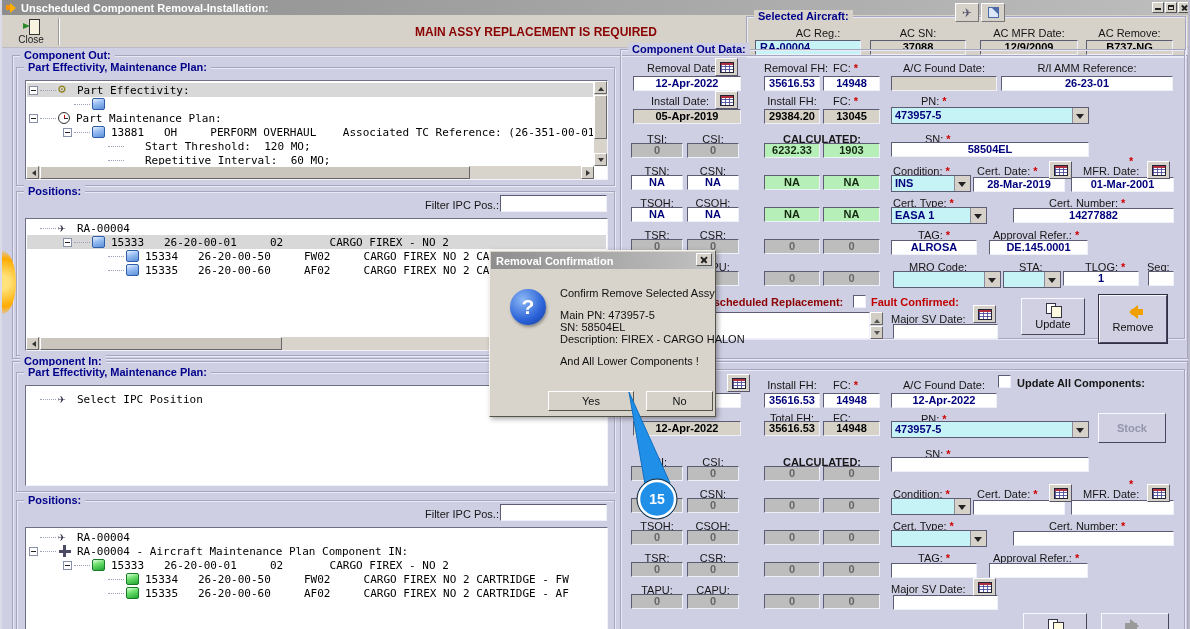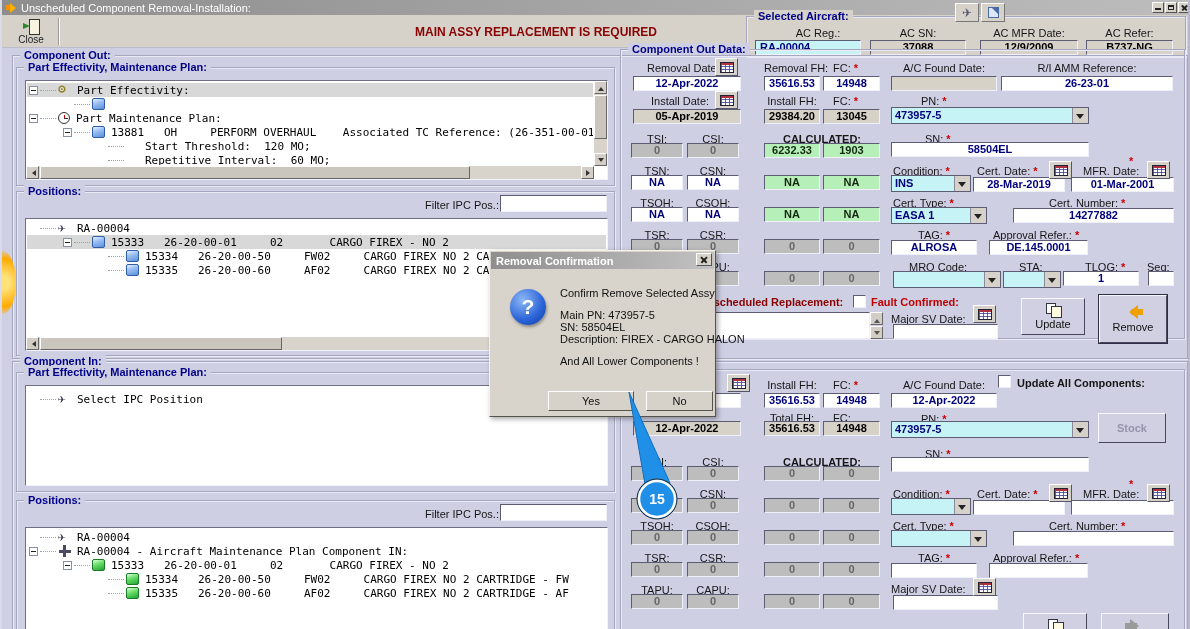--- a/index.html
+++ b/index.html
@@ -5,21 +5,21 @@
   *{margin:0;padding:0;box-sizing:border-box;}
   html,body{width:1190px;height:629px;overflow:hidden;}
   body{font-family:"Liberation Sans",sans-serif;background:#cfcfe4;}
   #screen{position:relative;width:1190px;height:629px;background:#cfcfe4;overflow:hidden;border-left:2px solid #dadae8;border-right:2px solid #b9b9c9;}
 
   
   #titlebar{position:absolute;left:0;top:0;width:1190px;height:15px;background:linear-gradient(to right,#8d8d8d,#bdbdbd);display:flex;align-items:center;}
   #titlebar .appicon{width:10px;height:10px;margin:0 5px 0 4px;position:relative;}
   #titlebar .appicon::before{content:"";position:absolute;left:0;top:2px;width:5px;height:5px;background:#ff9000;}
   #titlebar .appicon::after{content:"";position:absolute;left:4px;top:0;border:5px solid transparent;border-left:6px solid #ffb000;}
-  #titlebar .ttext{color:#fff;font-weight:normal;font-size:11px;white-space:nowrap;}
+  #titlebar .ttext{color:#fff;font-weight:bold;font-size:11px;white-space:nowrap;}
   .winbtn{position:absolute;top:2px;width:12px;height:11px;background:#d6d2ca;border:1px solid;border-color:#fff #555 #555 #fff;}
   .winbtn i{position:absolute;display:block;}
   #btn-min i{left:2px;bottom:2px;width:6px;height:2px;background:#222;}
   #btn-restore i{left:2px;top:2px;width:6px;height:5px;border:1px solid #222;border-top-width:2px;}
   #btn-close-x i{left:2px;top:4px;width:7px;height:1.5px;background:#222;transform:rotate(45deg);}
   #btn-close-x i + i{transform:rotate(-45deg);}
 
   
   #toolbar{position:absolute;left:0;top:15px;width:1190px;height:33px;background:#d6d2ca;border-bottom:1px solid #bcbcc8;}
   #close-btn{position:absolute;left:10px;top:3px;width:38px;height:28px;background:#d6d2ca;border:1px solid #d6d2ca;display:flex;flex-direction:column;align-items:center;font-size:10px;color:#222;cursor:pointer;}
@@ -179,21 +179,21 @@
     </div>
 
   <div class="gb" style="left:744px;top:16px;width:440px;height:41px;background:#d6d2ca;">
     <span class="gbt on-gray">Selected Aircraft:</span>
     <span class="lbl ctr" style="left:18px;top:10px;width:106px;">AC Reg.:</span>
     <div class="fld cyan lft" style="left:8px;top:23px;width:106px;">RA-00004</div>
     <span class="lbl ctr" style="left:123px;top:10px;width:96px;">AC SN:</span>
     <div class="fld gray" style="left:123px;top:23px;width:96px;">37088</div>
     <span class="lbl ctr" style="left:233px;top:10px;width:98px;">AC MFR Date:</span>
     <div class="fld gray" style="left:233px;top:23px;width:98px;">12/9/2009</div>
-    <span class="lbl ctr" style="left:339px;top:10px;width:87px;">AC Refer:</span>
+    <span class="lbl ctr" style="left:339px;top:10px;width:87px;">AC Remove:</span>
     <div class="fld gray" style="left:339px;top:23px;width:87px;">B737-NG</div>
   </div>
 
   <div class="gb" style="left:10px;top:55px;width:1176px;height:304px;">
     <span class="gbt">Component Out:</span>
   </div>
 
   <div class="gb" style="left:14px;top:67px;width:599px;height:119px;">
     <span class="gbt">Part Effectivity, Maintenance Plan:</span>
     <div class="treebox" style="left:8px;top:12px;width:583px;height:100px;">

